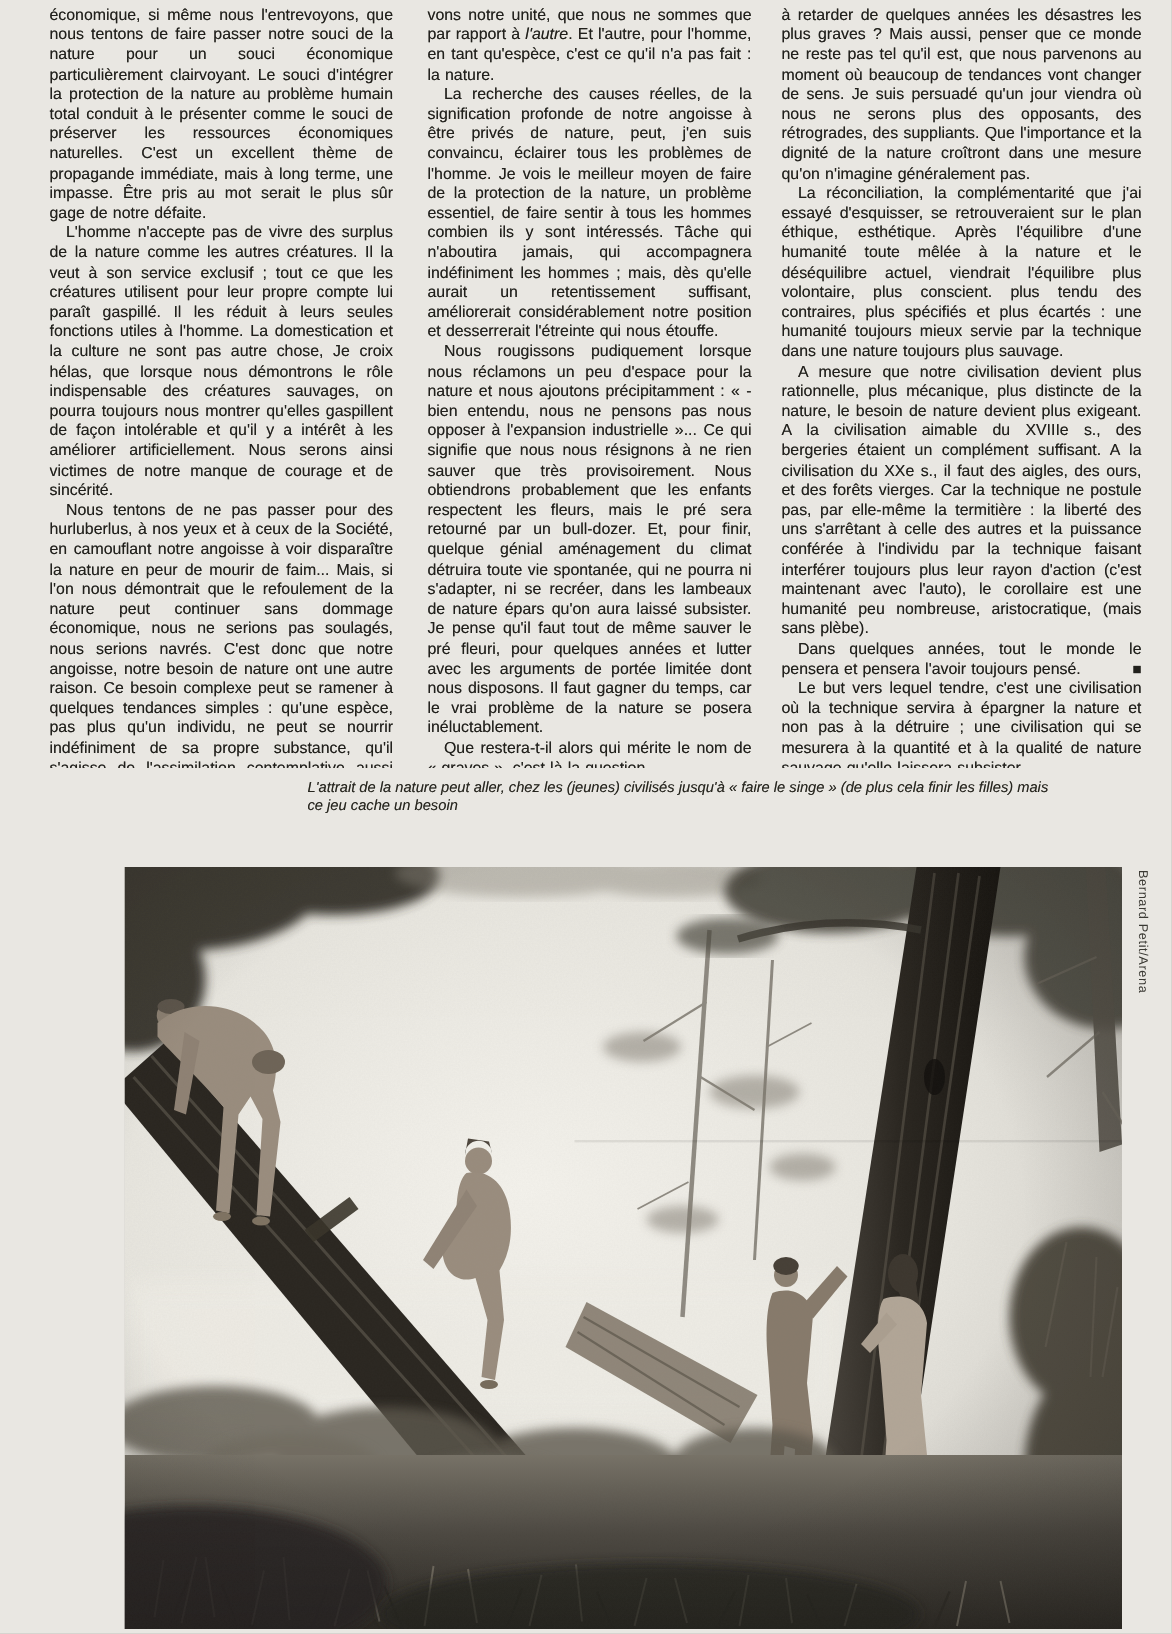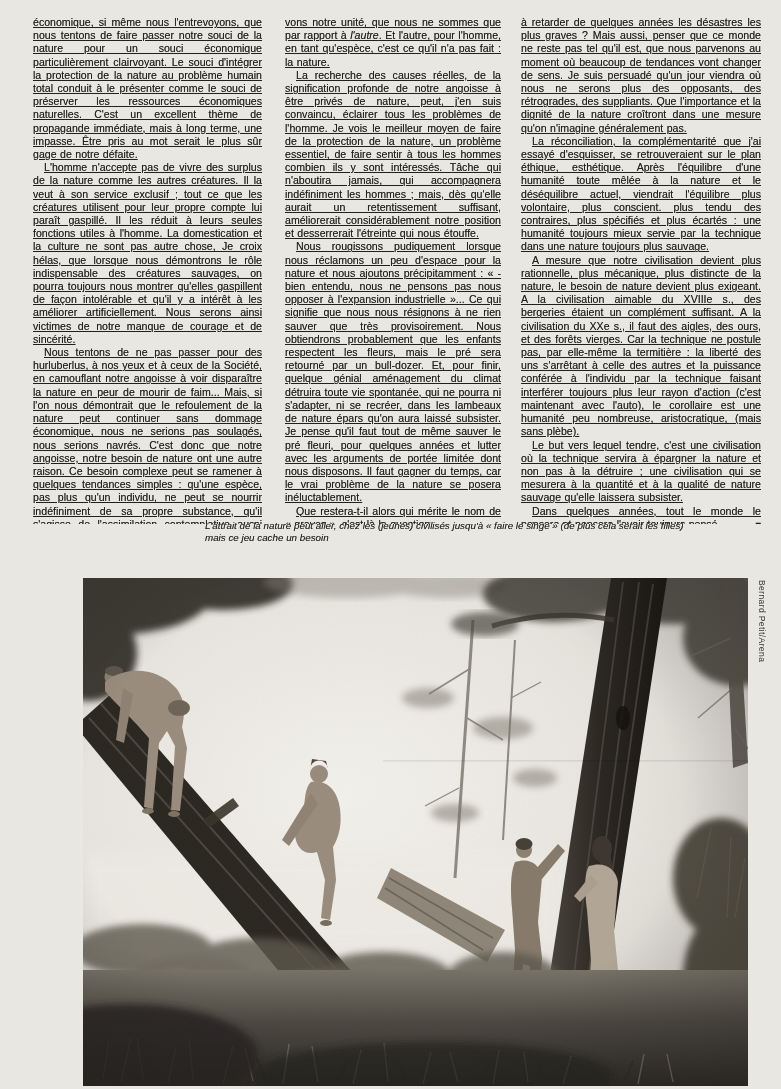--- a/index.html
+++ b/index.html
@@ -5,22 +5,22 @@
   html,body{margin:0;padding:0;}
   body{width:781px;height:1089px;overflow:hidden;background:#b9b6b0;}
   .page{
     position:relative;width:781px;height:1089px;
     background:#e9e7e2;
     font-family:"Liberation Sans",sans-serif;
     color:#21201c;
   }
   
   .columns{
-    position:absolute;left:33px;top:16px;width:728px;height:508px;
-    display:flex;overflow:hidden;text-decoration:underline;
+    position:absolute;left:33px;top:4px;width:728px;height:508px;
+    display:flex;overflow:hidden;
   }
   .col{
     font-size:10.6px;line-height:13.2px;text-align:justify;
     letter-spacing:0px;word-spacing:0.5px;
     text-shadow:0 0 .4px rgba(33,32,28,.55);
   }
   .col-1{width:229px;margin-right:23px;}
   .col-2{width:216px;margin-right:20px;}
   .col-3{width:240px;}
   .col p{margin:0;text-indent:11px;}
@@ -60,27 +60,27 @@
       <p class="noindent"><span>vons notre unité, que nous ne sommes que par rapport à </span><em>l'autre</em><span>. Et l'autre, pour l'homme, en tant qu'espèce, c'est ce qu'il n'a pas fait : la nature.</span></p>
       <p>La recherche des causes réelles, de la signification profonde de notre angoisse à être privés de nature, peut, j'en suis convaincu, éclairer tous les problèmes de l'homme. Je vois le meilleur moyen de faire de la protection de la nature, un problème essentiel, de faire sentir à tous les hommes combien ils y sont intéressés. Tâche qui n'aboutira jamais, qui accompagnera indéfiniment les hommes ; mais, dès qu'elle aurait un retentissement suffisant, améliorerait considérablement notre position et desserrerait l'étreinte qui nous étouffe.</p>
       <p>Nous rougissons pudiquement lorsque nous réclamons un peu d'espace pour la nature et nous ajoutons précipitamment : « -bien entendu, nous ne pensons pas nous opposer à l'expansion industrielle »... Ce qui signifie que nous nous résignons à ne rien sauver que très provisoirement. Nous obtiendrons probablement que les enfants respectent les fleurs, mais le pré sera retourné par un bull-dozer. Et, pour finir, quelque génial aménagement du climat détruira toute vie spontanée, qui ne pourra ni s'adapter, ni se recréer, dans les lambeaux de nature épars qu'on aura laissé subsister. Je pense qu'il faut tout de même sauver le pré fleuri, pour quelques années et lutter avec les arguments de portée limitée dont nous disposons. Il faut gagner du temps, car le vrai problème de la nature se posera inéluctablement.</p>
       <p>Que restera-t-il alors qui mérite le nom de « graves », c'est là la question.</p>
 
     </div>
     <div class="col col-3">
       <p class="noindent">à retarder de quelques années les désastres les plus graves ? Mais aussi, penser que ce monde ne reste pas tel qu'il est, que nous parvenons au moment où beaucoup de tendances vont changer de sens. Je suis persuadé qu'un jour viendra où nous ne serons plus des opposants, des rétrogrades, des suppliants. Que l'importance et la dignité de la nature croîtront dans une mesure qu'on n'imagine généralement pas.</p>
       <p>La réconciliation, la complémentarité que j'ai essayé d'esquisser, se retrouveraient sur le plan éthique, esthétique. Après l'équilibre d'une humanité toute mêlée à la nature et le déséquilibre actuel, viendrait l'équilibre plus volontaire, plus conscient. plus tendu des contraires, plus spécifiés et plus écartés : une humanité toujours mieux servie par la technique dans une nature toujours plus sauvage.</p>
       <p>A mesure que notre civilisation devient plus rationnelle, plus mécanique, plus distincte de la nature, le besoin de nature devient plus exigeant. A la civilisation aimable du XVIIIe s., des bergeries étaient un complément suffisant. A la civilisation du XXe s., il faut des aigles, des ours, et des forêts vierges. Car la technique ne postule pas, par elle-même la termitière : la liberté des uns s'arrêtant à celle des autres et la puissance conférée à l'individu par la technique faisant interférer toujours plus leur rayon d'action (c'est maintenant avec l'auto), le corollaire est une humanité peu nombreuse, aristocratique, (mais sans plèbe).</p>
+      <p><span>Dans quelques années, tout le monde le pensera et pensera l'avoir toujours pensé.</span> <span class="endmark">■</span></p>
       <p>Le but vers lequel tendre, c'est une civilisation où la technique servira à épargner la nature et non pas à la détruire ; une civilisation qui se mesurera à la quantité et à la qualité de nature sauvage qu'elle laissera subsister.</p>
-      <p><span>Dans quelques années, tout le monde le pensera et pensera l'avoir toujours pensé.</span> <span class="endmark">■</span></p>
     </div>
   </div>
 
   <div class="caption">
-    <div>L'attrait de la nature peut aller, chez les (jeunes) civilisés jusqu'à « faire le singe » (de plus cela serait les filles) mais ce jeu cache un besoin</div>
+    <div>L'attrait de la nature peut aller, chez les (jeunes) civilisés jusqu'à « faire le singe » (de plus cela finir les filles) mais ce jeu cache un besoin</div>
   </div>
 
   <div class="photo-credit">Bernard Petit/Arena</div>
 
   <div class="photo">
     <svg viewBox="0 0 665 508" xmlns="http://www.w3.org/2000/svg">
       <defs>
         <radialGradient id="sky" cx="40%" cy="42%" r="78%">
           <stop offset="0%" stop-color="#f4f2ec"></stop>
           <stop offset="55%" stop-color="#e7e5de"></stop>

